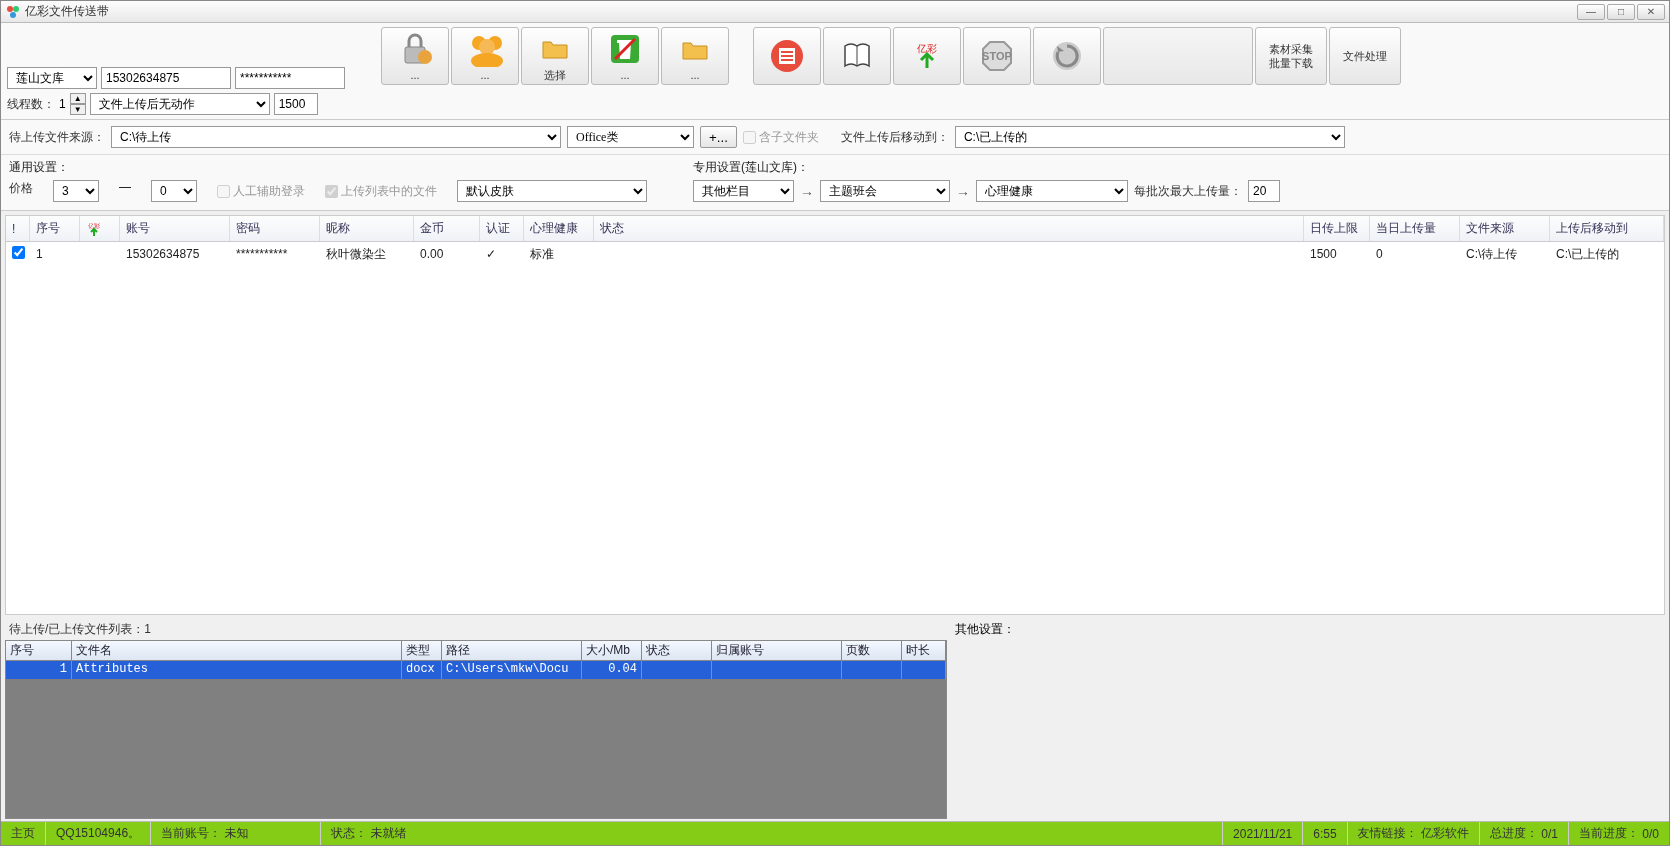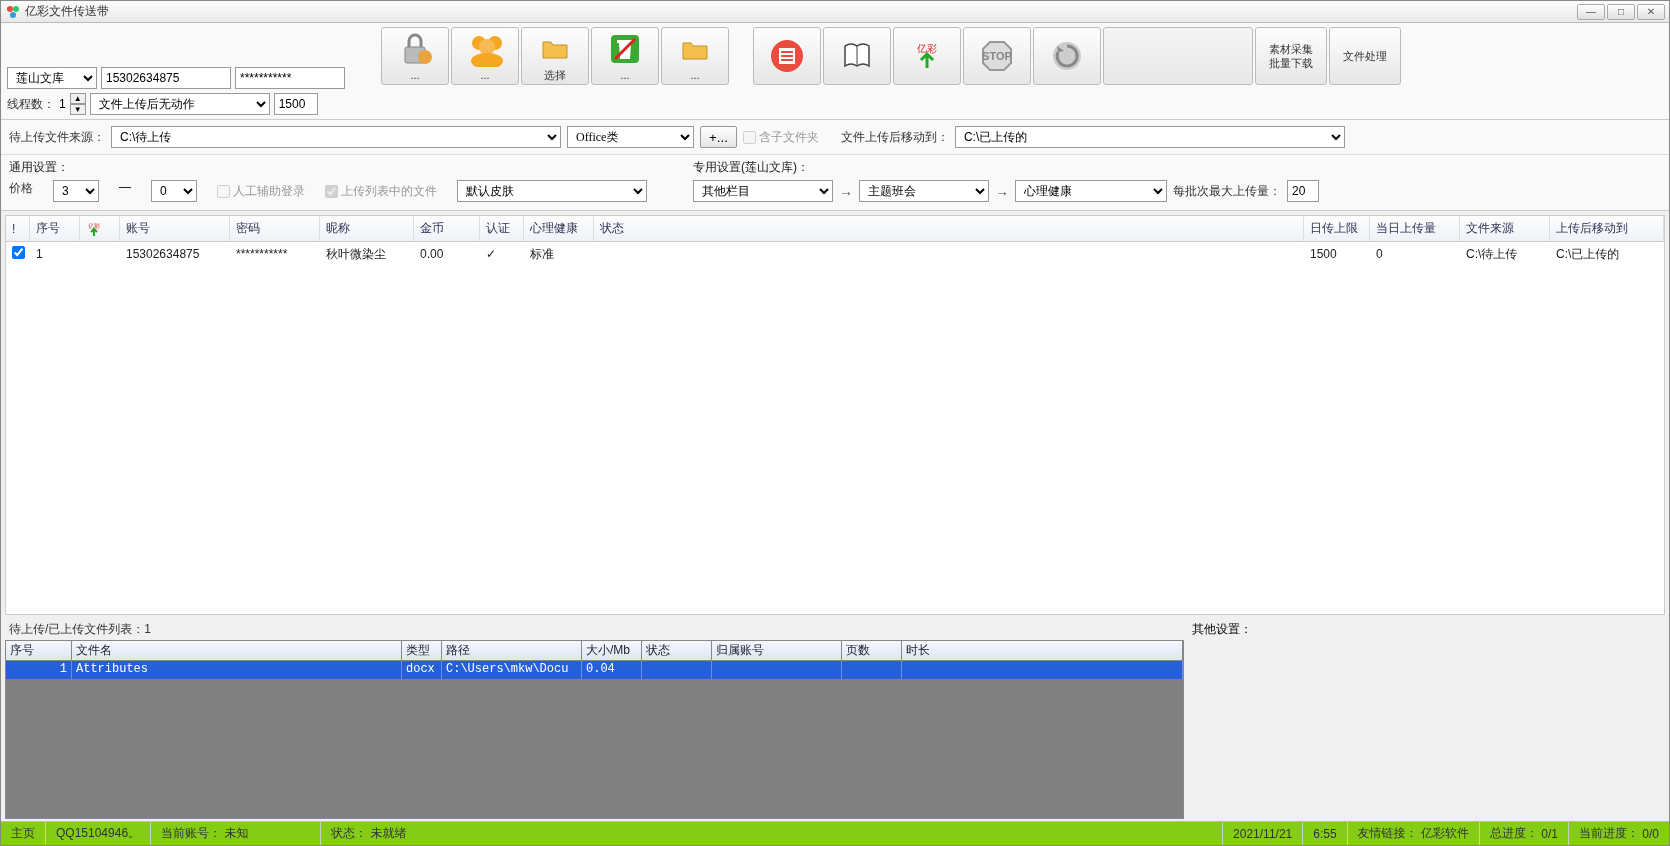--- a/index.html
+++ b/index.html
@@ -166,21 +166,21 @@
   white-space:nowrap;
 }
 
 .lower-split {
   display:flex;
   height: 200px;
   margin: 0 4px 2px 4px;
   gap:4px;
 }
 .pending-panel {
-  width: 1179px;
+  width: 942px;
   display:flex;
   flex-direction:column;
 }
 .pending-label {
   padding: 2px 4px;
   color:#333;
 }
 .pending-table {
   flex:1;
   border:1px solid #888;
@@ -434,21 +434,21 @@
             <input type="checkbox" checked="" disabled="" style="">
             <span>上传列表中的文件</span>
           </label>
         <select class="wk-select" style="width:190px"><option>默认皮肤</option></select>
       </div>
     </div>
     <div style="width:30px"></div>
     <div style="display:flex;flex-direction:column;gap:4px;">
       <span class="group-label">专用设置(莲山文库)：</span>
       <div style="display:flex;align-items:center;gap:6px">
-        <select class="wk-select" style="width:140px"><option>其他栏目</option></select>
+        <select class="wk-select" style="width:101px"><option>其他栏目</option></select>
         <span class="arrow">→</span>
         <select class="wk-select" style="width:130px"><option>主题班会</option></select>
         <span class="arrow">→</span>
         <select class="wk-select" style="width:152px"><option>心理健康</option></select>
         <span class="label">每批次最大上传量：</span>
         <input class="wk-input" style="width: 32px;" value="20">
       </div>
     </div>
   </div>
 </div>
@@ -508,21 +508,21 @@
         <div class="ph" style="width:70px">状态</div>
         <div class="ph" style="width:130px">归属账号</div>
         <div class="ph" style="width:60px">页数</div>
         <div class="ph" style="flex:1">时长</div>
       </div>
       <div class="pending-row">
         <div class="pc" style="width:66px;text-align:right">1</div>
         <div class="pc" style="width:330px">Attributes</div>
         <div class="pc" style="width:40px">docx</div>
         <div class="pc" style="width:140px">C:\Users\mkw\Docu</div>
-        <div class="pc" style="width:60px;text-align:left">0.04</div>
+        <div class="pc" style="width:60px;text-align:right">0.04</div>
         <div class="pc" style="width:70px"></div>
         <div class="pc" style="width:130px"></div>
         <div class="pc" style="width:60px"></div>
         <div class="pc" style="flex:1"></div>
       </div>
     </div>
   </div>
   <div class="other-panel">
     <span>其他设置：</span>
   </div>

